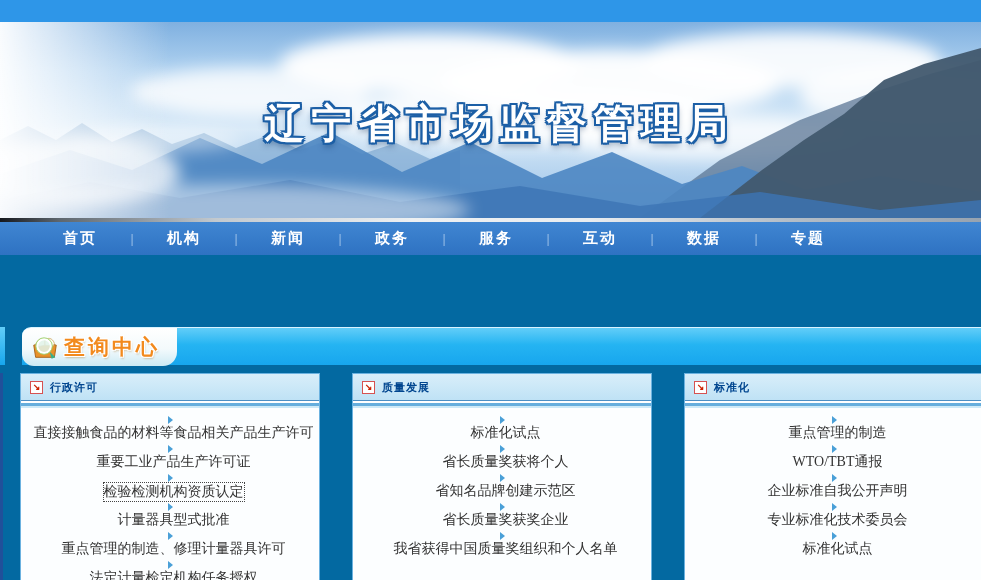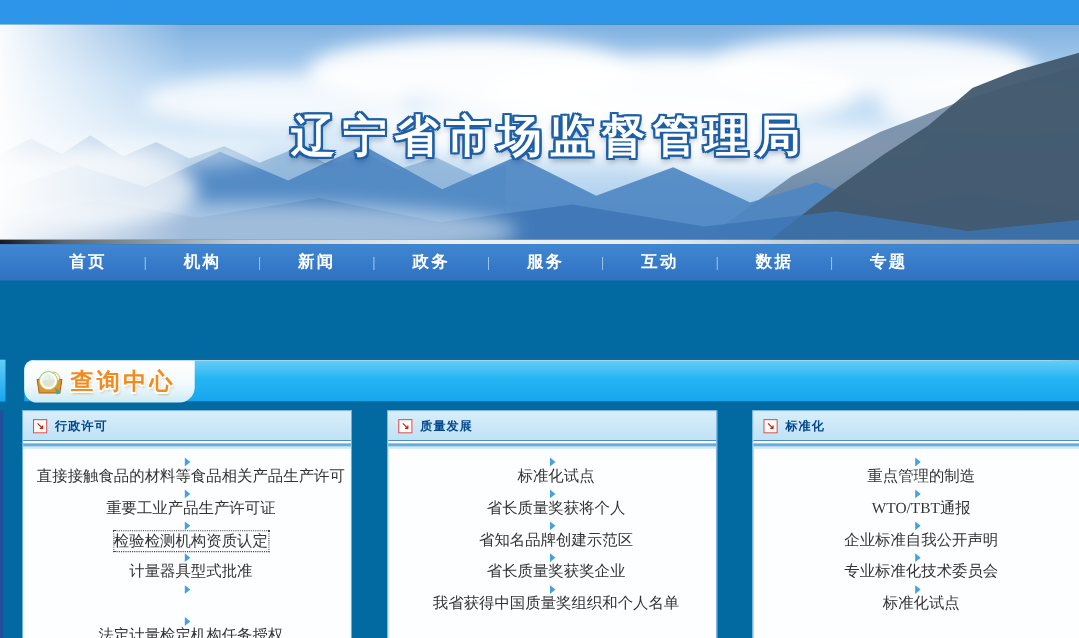--- a/index.html
+++ b/index.html
@@ -166,20 +166,21 @@
       <li>
           <span class="tri"></span>
           <a class="focus-dotted">检验检测机构资质认定</a>
         </li>
       <li>
           <span class="tri"></span>
           <a>计量器具型式批准</a>
         </li>
       <li>
           <span class="tri"></span>
+          <a>重点管理的制造、修理计量器具许可</a>
         </li>
       <li>
           <span class="tri"></span>
           <a>法定计量检定机构任务授权</a>
         </li>
     </ul>
   </div>
 
   <div class="col c2">
     <div class="sec-head">

